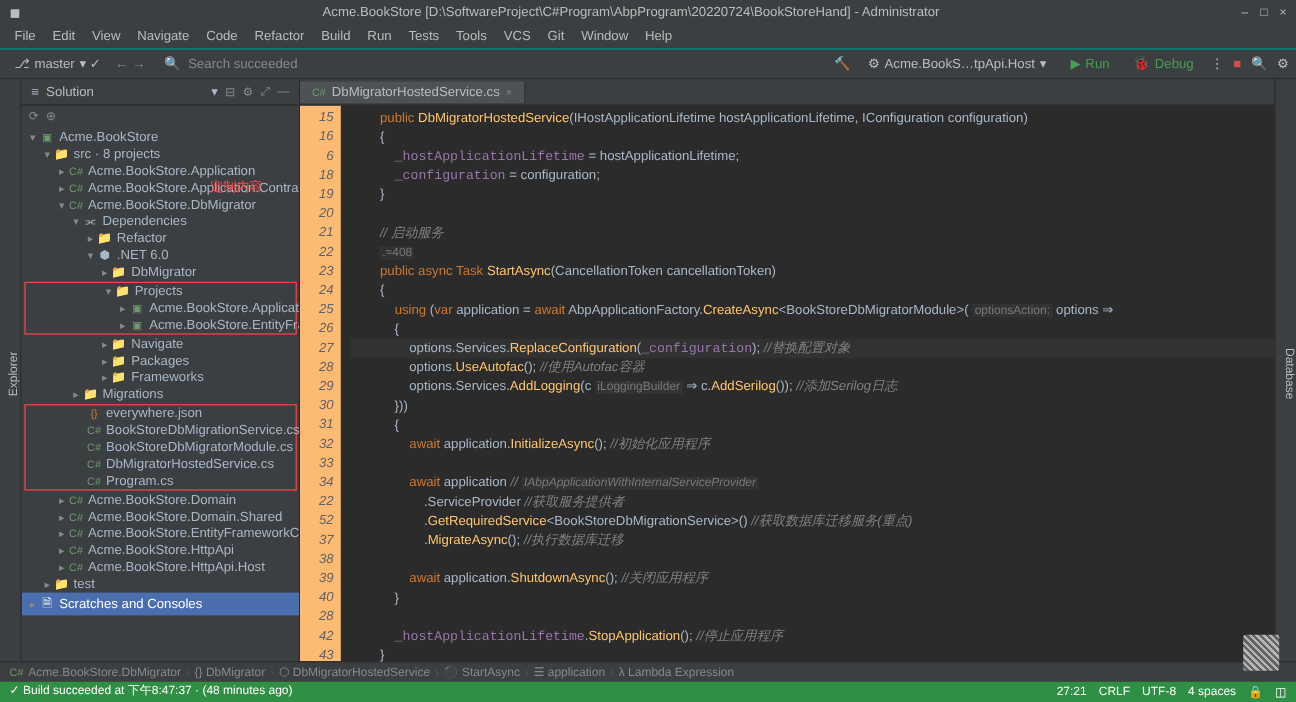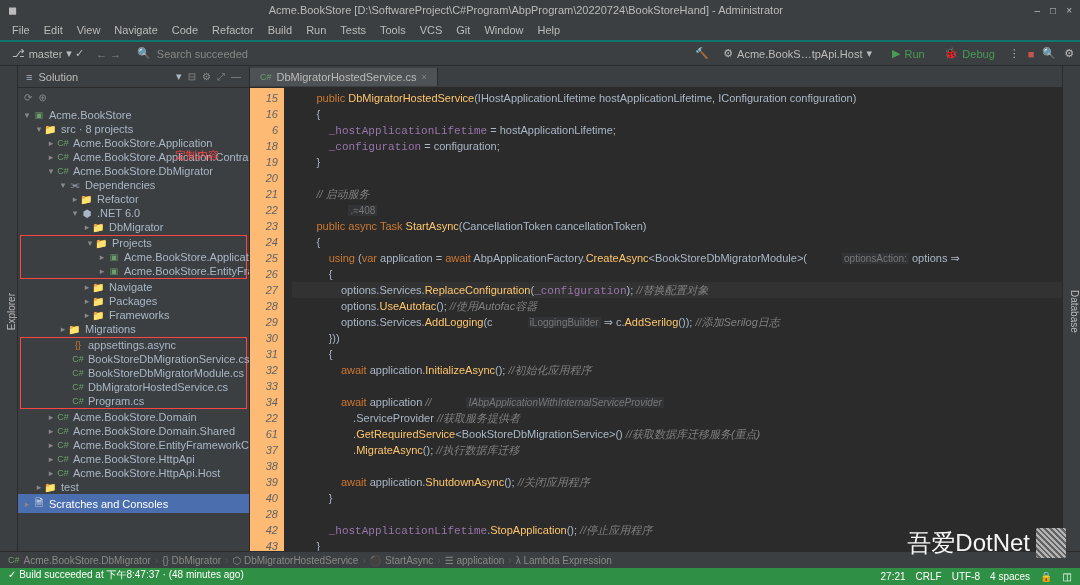--- a/index.html
+++ b/index.html
@@ -54,21 +54,21 @@
     
     .code-container { flex: 1; display: flex; overflow: hidden; font-family: 'Consolas', 'Courier New', monospace; font-size: 11px; }
     .gutter { width: 34px; background: #fdba74; color: #606366; text-align: right; padding: 2px 6px 2px 0; line-height: 16px; user-select: none; font-style: italic; }
     .gutter div { height: 16px; }
     .code { flex: 1; padding: 2px 0 2px 8px; line-height: 16px; color: #a9b7c6; overflow: auto; white-space: pre; }
     .code div { height: 16px; }
     .kw { color: #cc7832; }
     .mth { color: #ffc66d; }
     .cmt { color: #808080; font-style: italic; }
     .fld { color: #9876aa; font-family: Liberation Mono, monospace; }
-    .hint { color: #787878; background: #313335; padding: 0 2px; font-size: 10px; margin-left: 32px; }
+    .hint { color: #787878; background: #313335; padding: 0 2px; font-size: 10px; }
     .cursor-line { background: #323232; }
     
     .right-stripe { width: 18px; background: #3c3f41; border-left: 1px solid #2b2b2b; writing-mode: vertical-rl; font-size: 10px; color: #bbb; padding-top: 6px; text-align: center; }
     .right-stripe span { cursor: pointer; }
     
     .breadcrumb { height: 17px; background: #3c3f41; display: flex; align-items: center; padding: 0 8px; gap: 4px; font-size: 10px; color: #888; border-top: 1px solid #2b2b2b; }
     .breadcrumb span { cursor: pointer; }
     .breadcrumb .sep { color: #555; }
     
     .bottom-tools { height: 17px; background: #3c3f41; display: flex; align-items: center; padding: 0 6px; gap: 10px; font-size: 10px; border-top: 1px solid #2b2b2b; }
@@ -238,21 +238,21 @@
       <div class="tree-item" style="padding-left:40px">
           <span class="chev">▸</span>
           <span class="icon folder-icon">📁</span>
           <span>Migrations</span>
         </div>
 
       <div class="red-box">
         <div class="tree-item" style="padding-left:40px">
             <span class="chev"></span>
             <span class="icon json-icon">{}</span>
-            <span>appsettings.async</span>
+            <span>everywhere.json</span>
           </div>
         <div class="tree-item" style="padding-left:40px">
             <span class="chev"></span>
             <span class="icon cs-icon">C#</span>
             <span>BookStoreDbMigrationService.cs</span>
           </div>
         <div class="tree-item" style="padding-left:40px">
             <span class="chev"></span>
             <span class="icon cs-icon">C#</span>
             <span>BookStoreDbMigratorModule.cs</span>
@@ -331,21 +331,21 @@
           <div>26</div>
           <div>27</div>
           <div>28</div>
           <div>29</div>
           <div>30</div>
           <div>31</div>
           <div>32</div>
           <div>33</div>
           <div>34</div>
           <div>22</div>
-          <div>61</div>
+          <div>52</div>
           <div>37</div>
           <div>38</div>
           <div>39</div>
           <div>40</div>
           <div>28</div>
           <div>42</div>
           <div>43</div>
         </div>
       <div class="code" id="code"><div>        <span class="kw">public</span> <span class="mth">DbMigratorHostedService</span>(IHostApplicationLifetime hostApplicationLifetime, IConfiguration configuration)</div><div>        {</div><div>            <span class="fld">_hostApplicationLifetime</span> = hostApplicationLifetime;</div><div>            <span class="fld">_configuration</span> = configuration;</div><div>        }</div><div>&nbsp;</div><div>        <span class="cmt">// 启动服务</span></div><div>        <span class="hint">.≈408</span></div><div>        <span class="kw">public</span> <span class="kw">async</span> <span class="kw">Task</span> <span class="mth">StartAsync</span>(CancellationToken cancellationToken)</div><div>        {</div><div>            <span class="kw">using</span> (<span class="kw">var</span> application = <span class="kw">await</span> AbpApplicationFactory.<span class="mth">CreateAsync</span>&lt;BookStoreDbMigratorModule&gt;( <span class="hint">optionsAction:</span> options ⇒</div><div>            {</div><div class="cursor-line">                options.Services.<span class="mth">ReplaceConfiguration</span>(<span class="fld">_configuration</span>); <span class="cmt">//替换配置对象</span></div><div>                options.<span class="mth">UseAutofac</span>(); <span class="cmt">//使用Autofac容器</span></div><div>                options.Services.<span class="mth">AddLogging</span>(c <span class="hint">iLoggingBuilder</span> ⇒ c.<span class="mth">AddSerilog</span>()); <span class="cmt">//添加Serilog日志</span></div><div>            }))</div><div>            {</div><div>                <span class="kw">await</span> application.<span class="mth">InitializeAsync</span>(); <span class="cmt">//初始化应用程序</span></div><div>&nbsp;</div><div>                <span class="kw">await</span> application <span class="cmt">// <span class="hint">IAbpApplicationWithInternalServiceProvider</span></span></div><div>                    .ServiceProvider <span class="cmt">//获取服务提供者</span></div><div>                    .<span class="mth">GetRequiredService</span>&lt;BookStoreDbMigrationService&gt;() <span class="cmt">//获取数据库迁移服务(重点)</span></div><div>                    .<span class="mth">MigrateAsync</span>(); <span class="cmt">//执行数据库迁移</span></div><div>&nbsp;</div><div>                <span class="kw">await</span> application.<span class="mth">ShutdownAsync</span>(); <span class="cmt">//关闭应用程序</span></div><div>            }</div><div>&nbsp;</div><div>            <span class="fld">_hostApplicationLifetime</span>.<span class="mth">StopApplication</span>(); <span class="cmt">//停止应用程序</span></div><div>        }</div></div>
     </div>
@@ -391,15 +391,14 @@
     <span>27:21</span>
     <span>CRLF</span>
     <span>UTF-8</span>
     <span>4 spaces</span>
     <span>🔒</span>
     <span>◫</span>
   </div>
 </div>
 
 <div class="watermark">
-  <span>吾爱DotNet</span>
   <span class="qr"></span>
 </div>
 
 </body></html>

